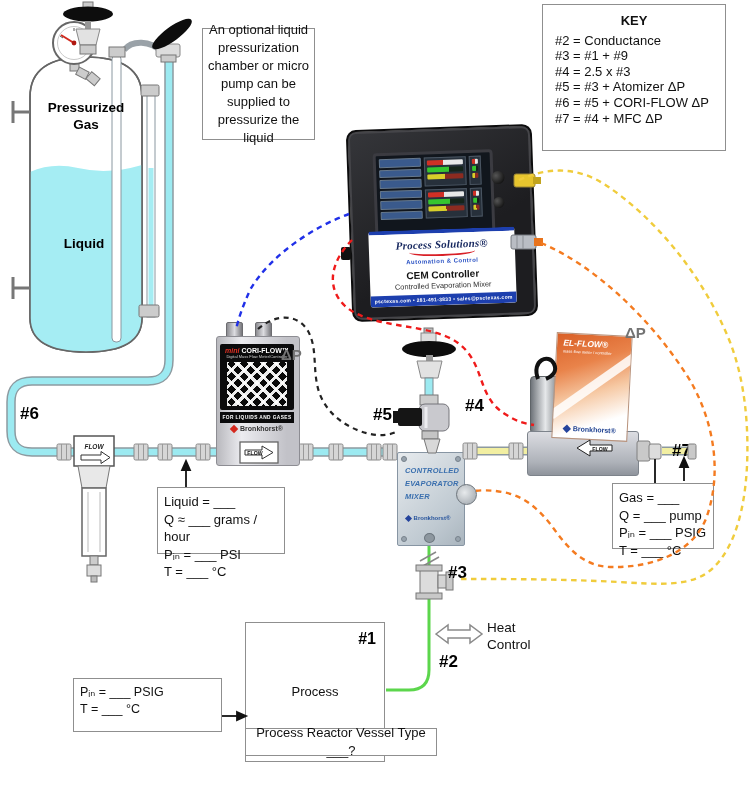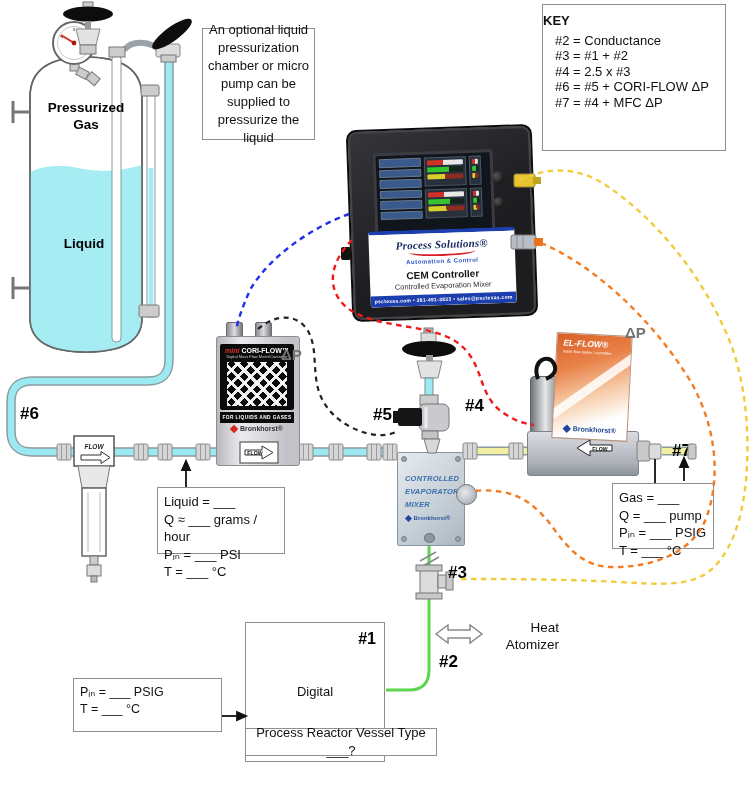--- a/index.html
+++ b/index.html
@@ -183,25 +183,26 @@
       <line x1="423" y1="566" x2="439" y2="557" stroke="#888" stroke-width="1.5"></line>
       <rect x="420" y="568" width="18" height="28" fill="#dcdcdc" stroke="#777"></rect>
       <rect x="416" y="565" width="26" height="6" fill="#c8c8c8" stroke="#777"></rect>
       <rect x="416" y="593" width="26" height="6" fill="#c8c8c8" stroke="#777"></rect>
       <rect x="438" y="575" width="9" height="13" fill="#d4d4d4" stroke="#777"></rect>
       <rect x="446" y="572" width="7" height="18" fill="#c8c8c8" stroke="#777"></rect>
     </g>
   </svg>
 
   <div class="box" style="left:542px;top:4px;width:182px;height:145px;border-width:1px">
-    <div style="text-align:left;font-weight:700;padding-top:7px">KEY</div>
+    <div style="text-align:center;font-weight:700;padding-top:7px">KEY</div>
     <div style="padding:3px 0 0 12px;line-height:15.6px">
       <div>#2 = Conductance</div>
-      <div>#3 = #1 + #2</div>
+      <div>#3 = #1 + #9</div>
       <div>#4 = 2.5 x #3</div>
+      <div>#5 = #3 + Atomizer ΔP</div>
       <div>#6 = #5 + CORI-FLOW ΔP</div>
       <div>#7 = #4 + MFC ΔP</div>
     </div>
   </div>
 
   <div class="box center" style="left:202px;top:28px;width:111px;height:110px;border-width:1px;line-height:18px">
     <div style="padding:0 4px">An optional liquid pressurization chamber or micro pump can be supplied to pressurize the liquid</div>
   </div>
 
   <div class="tanklabel" style="left:46px;top:100px;width:80px">Pressurized Gas</div>
@@ -270,21 +271,21 @@
     <div class="elstripe"></div>
     <div class="elname">EL-FLOW®</div>
     <div class="elsub">mass flow meter / controller</div>
     <div class="brandrow elbrand">
       <span class="dia blue"></span>
       <span>Bronkhorst®</span>
     </div>
   </div>
 
   <div id="cem">
-    <div style="margin-top:20px">
+    <div style="margin-top:12px">
       <div class="cemline">CONTROLLED</div>
       <div class="cemline">EVAPORATOR</div>
       <div class="cemline">MIXER</div>
     </div>
     <div class="brandrow" style="left:0;top:62px;width:60px;font-size:6px;color:#26539c">
       <span class="dia blue" style="width:5px;height:5px"></span>
       <span>Bronkhorst®</span>
     </div>
     <div class="cemscrew" style="left:3px;top:3px"></div>
       <div class="cemscrew" style="right:3px;top:3px"></div>
@@ -311,30 +312,30 @@
     </div>
   </div>
   <div class="box" style="left:73px;top:678px;width:147px;height:52px">
     <div class="lines" style="font-size:12.5px">
       <div>Pᵢₙ = ___ PSIG</div>
       <div>T = ___ °C</div>
     </div>
   </div>
 
   <div class="box center" style="left:245px;top:622px;width:138px;height:138px">
-    <span>Digital</span>
+    <span>Process</span>
     <span class="marker" style="right:8px;top:8px;font-size:16px">#1</span>
   </div>
   <div class="box center" style="left:245px;top:728px;width:190px;height:26px">
     <span>Process Reactor Vessel Type ___?</span>
   </div>
 
-  <div class="abs" style="left:487px;top:620px;width:72px;text-align:right;font:400 13.5px/1.25 'Liberation Sans','DejaVu Sans',sans-serif">
+  <div class="abs" style="left:487px;top:620px;width:72px;text-align:left;font:400 13.5px/1.25 'Liberation Sans','DejaVu Sans',sans-serif">
     <div>Heat</div>
-    <div>Atomizer</div>
+    <div>Control</div>
   </div>
 
   <div class="marker" style="left:20px;top:405px">#6</div>
   <div class="marker" style="left:373px;top:406px">#5</div>
   <div class="marker" style="left:465px;top:397px">#4</div>
   <div class="marker" style="left:672px;top:442px">#7</div>
   <div class="marker" style="left:448px;top:564px">#3</div>
   <div class="marker" style="left:439px;top:653px">#2</div>
   <div class="dp" style="left:281px;top:347px">ΔP</div>
   <div class="dp" style="left:625px;top:325px">ΔP</div>

